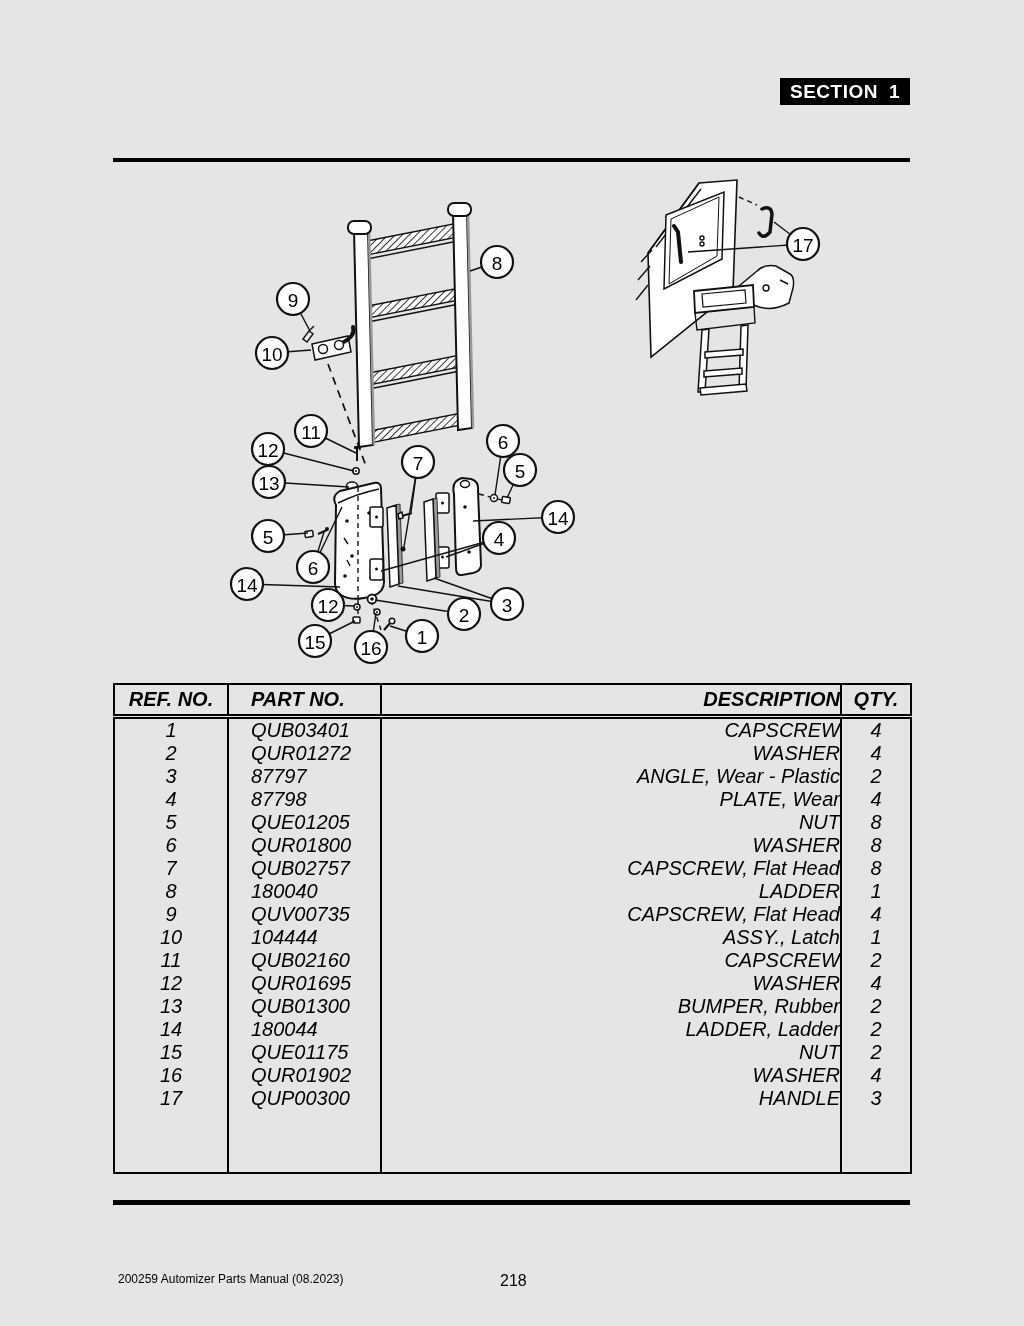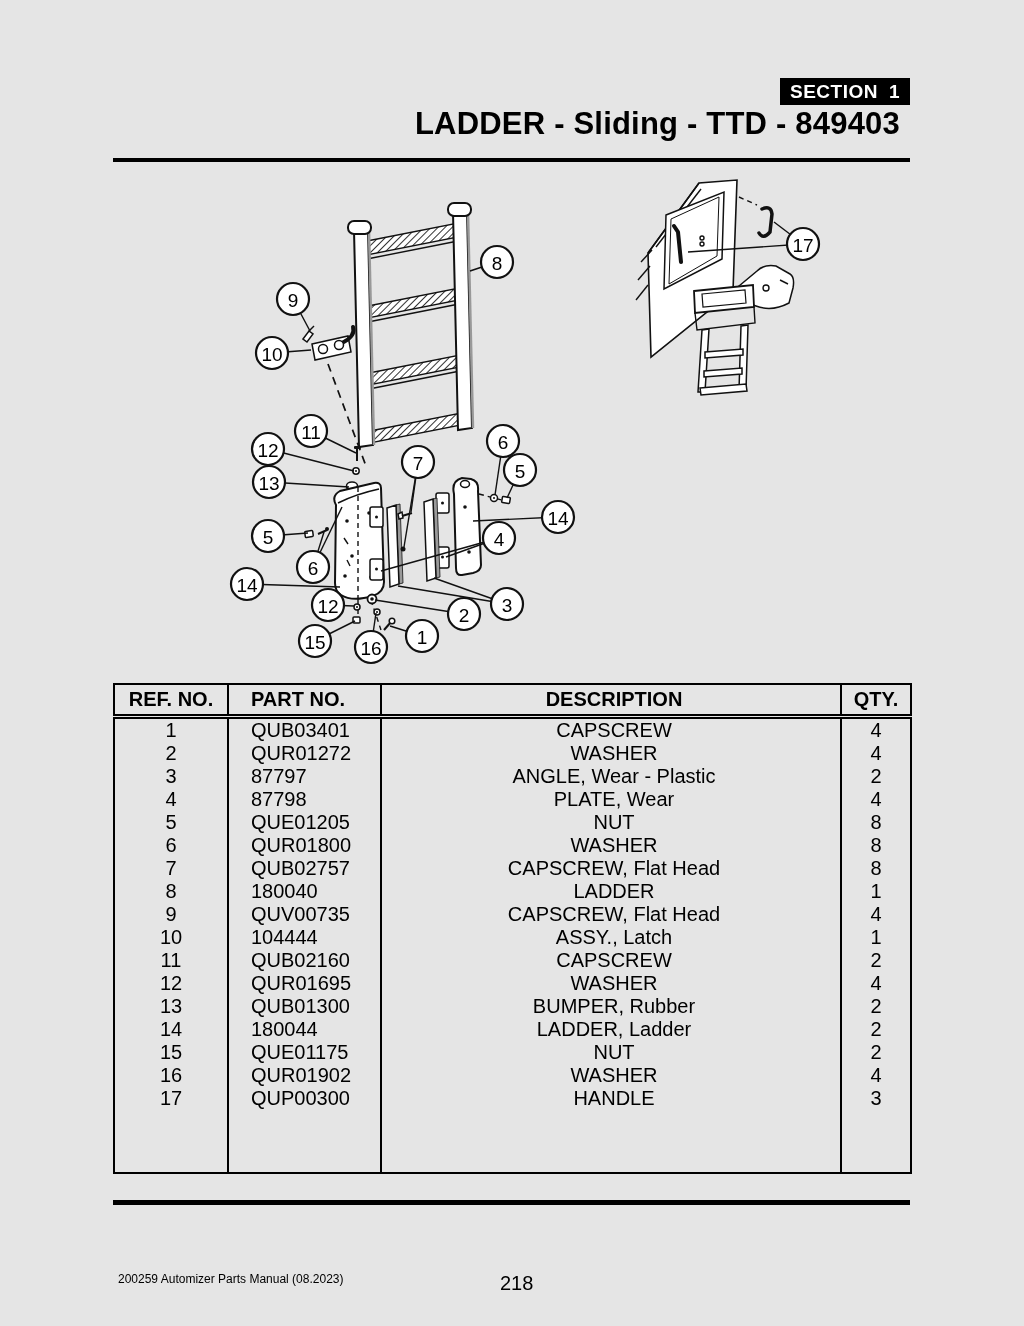--- a/index.html
+++ b/index.html
@@ -30,47 +30,46 @@
   .dash2{fill:none;stroke:#111;stroke-width:1.4;stroke-dasharray:5 4;}
   .dot{fill:#111;}
   .leader{stroke:#111;stroke-width:1.4;fill:none;}
   .callout-circle{fill:#fff;stroke:#111;stroke-width:2.2;}
   .callout-text{font-family:"Liberation Sans",sans-serif;font-size:19px;fill:#000;
     text-anchor:middle;dominant-baseline:central;}
   
   .parts-table{
     position:absolute;left:113px;top:683px;width:797px;
     border-collapse:collapse;table-layout:fixed;
-    font-size:20px;border:2.5px solid #000;
+    font-size:20px;border:2.5px solid #000;font-style:italic;
   }
   .parts-table th{border-bottom:5px double #000;height:29px;font-weight:bold;font-size:20px;padding:0;}
   .parts-table th,.parts-table td{border-left:2px solid #000;overflow:hidden;white-space:nowrap;}
   .parts-table th:first-child,.parts-table td:first-child{border-left:none;}
   .parts-table td{height:23px;padding:0;line-height:23px;}
   .parts-table .c0{text-align:center;}
   .parts-table .c1{text-align:left;padding-left:22px;}
-  .parts-table .c2{text-align:center;padding-left:6px;}
+  .parts-table .c2{text-align:right;padding-left:6px;}
   .parts-table .c3{text-align:center;margin-top:24px;}
   .parts-table tr.filler td{height:62px;}
   
   .footer-rule{position:absolute;left:113px;top:1200px;width:797px;height:4.5px;background:#000;}
   .footer-left{position:absolute;left:118px;top:1272px;font-size:12px;}
-  .footer-page{position:absolute;left:500px;top:1272px;font-size:20px;}
+  .footer-page{position:absolute;left:500px;top:1272px;font-size:16px;}
 </style>
 </head>
 <body>
 
 <div class="page">
 
   <div class="section-badge">
     <span>SECTION</span>
     <span>1</span>
   </div>
 
-  <h1 class="page-title">LADDER - Sliding - TTD - 849403</h1>
   <div class="title-rule"></div>
 
   <div class="diagram">
     <svg viewBox="0 170 1024 505" xmlns="http://www.w3.org/2000/svg">
       <defs>
         <pattern id="hatch" width="5" height="5" patternUnits="userSpaceOnUse" patternTransform="rotate(45)">
           <rect width="5" height="5" fill="#fff"></rect>
           <line x1="0" y1="0" x2="0" y2="5" stroke="#333" stroke-width="2"></line>
         </pattern>
       </defs>

